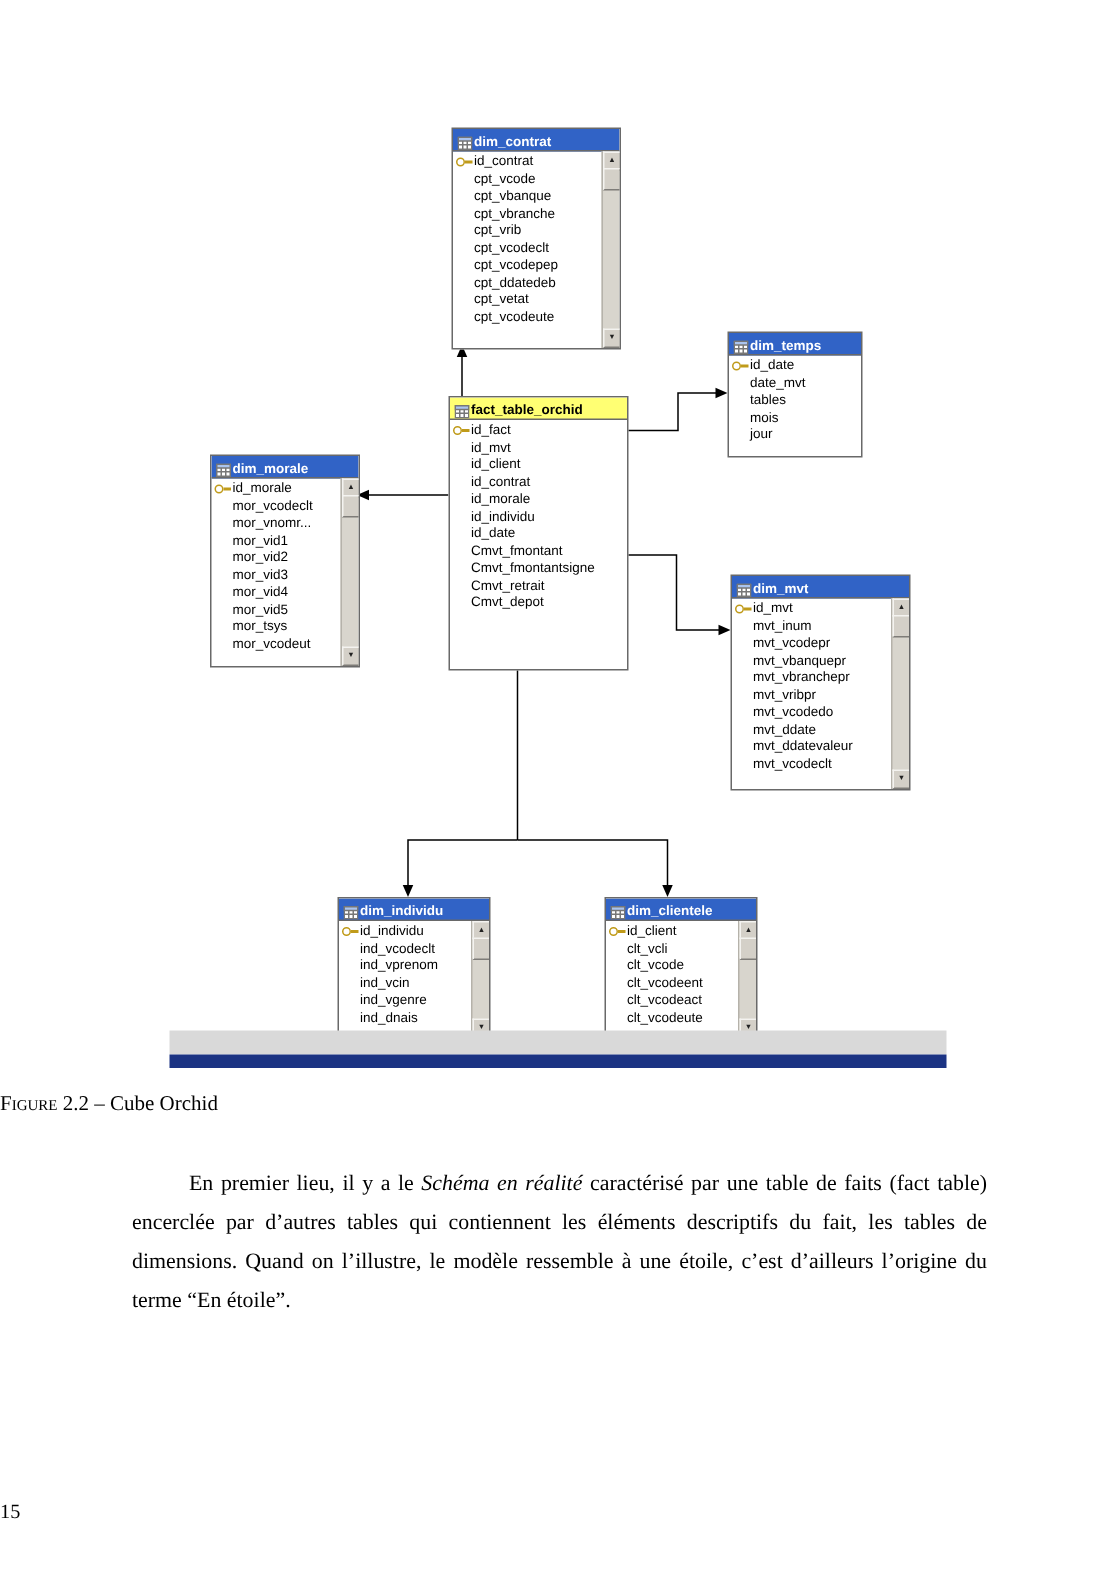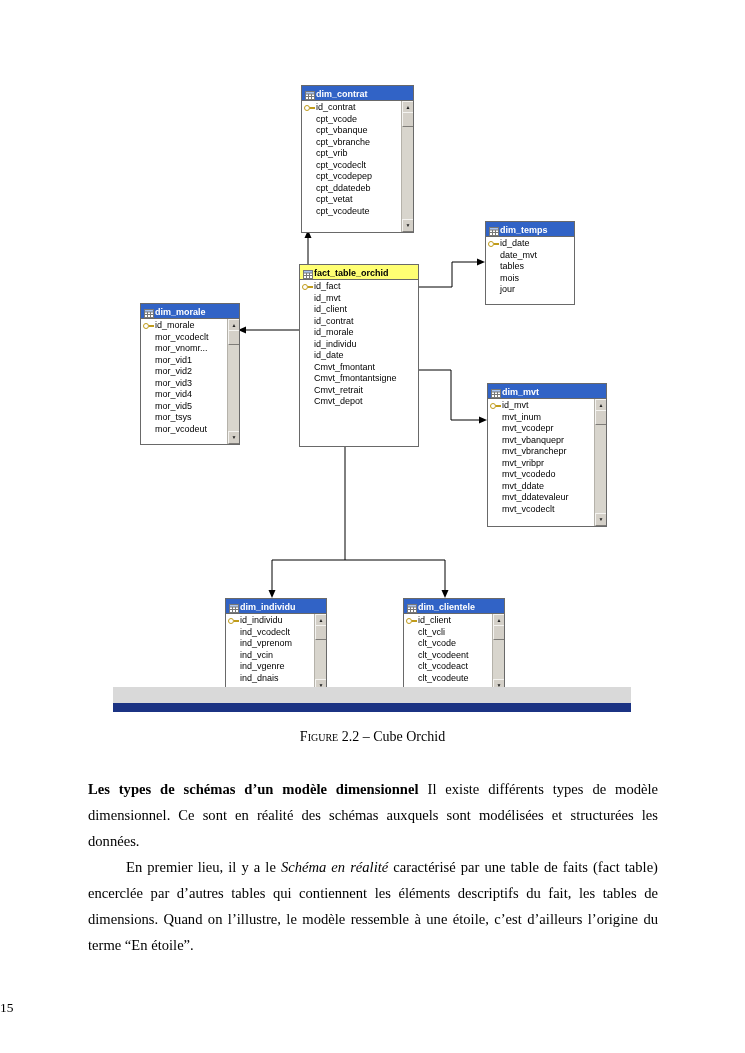--- a/index.html
+++ b/index.html
@@ -26,21 +26,21 @@
 .sb-thumb{position:absolute;left:0;top:11px;width:10px;height:13px;background:#d4d0c8;border:1px solid;border-color:#f4f3f0 #7e7c78 #7e7c78 #f4f3f0}
 .t-contrat{left:301px;top:85px;width:111px;height:146px}
 .t-temps{left:485px;top:221px;width:88px;height:82px}
 .t-fact{left:299px;top:264px;width:118px;height:181px}
 .t-morale{left:140px;top:303px;width:98px;height:140px}
 .t-mvt{left:487px;top:383px;width:118px;height:142px}
 .t-individu{left:225px;top:598px;width:100px;height:93px}
 .t-clientele{left:403px;top:598px;width:100px;height:93px}
 .win-strip{position:absolute;left:113px;top:687px;width:518px;height:16px;background:var(--c-strip_gray,#d9d9d9);z-index:6}
 .win-bar{position:absolute;left:113px;top:703px;width:518px;height:9px;background:var(--c-window_bar_navy,#1b3383);z-index:6}
-.caption{position:absolute;left:0;top:729px;width:745px;text-align:center;font-size:14px;z-index:7}
+.caption{position:absolute;left:0;top:729px;width:745px;text-align:left;font-size:14px;z-index:7}
 .sc{font-variant:small-caps}
 .bodytext{position:absolute;left:88px;top:776px;width:570px;font-size:14.6px;line-height:26px;text-align:justify}
 .bodytext p{margin:0}
 .p2{text-indent:38px;margin-top:2px}
 b.lead{margin-right:9px}
 .pageno{position:absolute;left:0;top:1000px;width:745px;text-align:left;font-size:13.5px}
 </style>
 </head>
 <body>
 
@@ -266,17 +266,16 @@
 
   <div class="win-strip"></div>
   <div class="win-bar"></div>
 </div>
 
 <div class="caption">
   <span class="sc">Figure 2.2</span><span> – Cube Orchid</span>
 </div>
 
 <div class="bodytext">
-  <p class="p1"><b class="lead">Les types de schémas d’un modèle dimensionnel</b><span>Il existe différents types de modèle dimensionnel. Ce sont en réalité des schémas auxquels sont modélisées et structurées les données.</span></p>
   <p class="p2"><span>En premier lieu, il y a le </span><i>Schéma en réalité</i><span> caractérisé par une table de faits (fact table) encerclée par d’autres tables qui contiennent les éléments descriptifs du fait, les tables de dimensions. Quand on l’illustre, le modèle ressemble à une étoile, c’est d’ailleurs l’origine du terme “En étoile”.</span></p>
 </div>
 
 <div class="pageno">15</div>
 
 </body></html>

